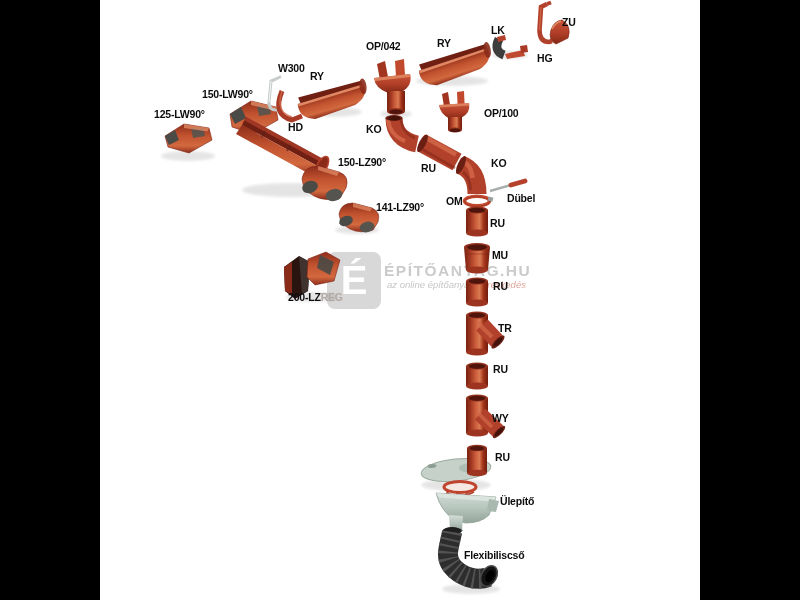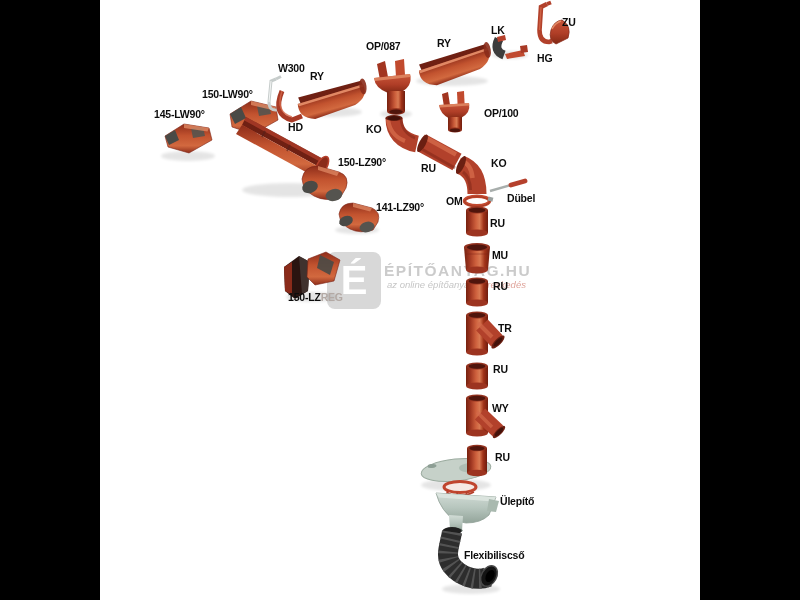--- a/index.html
+++ b/index.html
@@ -306,42 +306,42 @@
 
     <g>
       <ellipse cx="352" cy="531" rx="9.5" ry="4" fill="#1f1f1f"></ellipse>
       <path d="M352,532 C350,545 344,556 352,566 C360,576 376,582 388,577" stroke="#2d2d2d" stroke-width="20" fill="none"></path>
       <path d="M352,532 C350,545 344,556 352,566 C360,576 376,582 388,577" stroke="#585858" stroke-width="20" fill="none" stroke-dasharray="2 4.6" opacity="0.9"></path>
       <ellipse cx="389" cy="576" rx="11" ry="7.5" fill="#141414" stroke="#4a4a4a" stroke-width="1.5" transform="rotate(-62 389 576)"></ellipse>
       <ellipse cx="390" cy="576" rx="6.5" ry="4" fill="#000000" transform="rotate(-62 390 576)"></ellipse>
     </g>
   </svg>
 
-  <div class="lbl" style="left:54px;top:108px">145-LW90°</div>
+  <div class="lbl" style="left:54px;top:108px">125-LW90°</div>
   <div class="lbl" style="left:102px;top:88px">150-LW90°</div>
   <div class="lbl" style="left:178px;top:62px">W300</div>
   <div class="lbl" style="left:210px;top:70px">RY</div>
   <div class="lbl" style="left:188px;top:121px">HD</div>
   <div class="lbl" style="left:238px;top:156px">150-LZ90°</div>
   <div class="lbl" style="left:276px;top:201px">141-LZ90°</div>
-  <div class="lbl" style="left:188px;top:291px"><span>150-LZ</span><span class="dim">REG</span></div>
-  <div class="lbl" style="left:266px;top:40px">OP/087</div>
+  <div class="lbl" style="left:188px;top:291px"><span>200-LZ</span><span class="dim">REG</span></div>
+  <div class="lbl" style="left:266px;top:40px">OP/042</div>
   <div class="lbl" style="left:337px;top:37px">RY</div>
   <div class="lbl" style="left:391px;top:24px">LK</div>
   <div class="lbl" style="left:462px;top:16px">ZU</div>
   <div class="lbl" style="left:437px;top:52px">HG</div>
   <div class="lbl" style="left:384px;top:107px">OP/100</div>
   <div class="lbl" style="left:266px;top:123px">KO</div>
   <div class="lbl" style="left:321px;top:162px">RU</div>
   <div class="lbl" style="left:391px;top:157px">KO</div>
   <div class="lbl" style="left:346px;top:195px">OM</div>
   <div class="lbl" style="left:407px;top:192px">Dübel</div>
   <div class="lbl" style="left:390px;top:217px">RU</div>
   <div class="lbl" style="left:392px;top:249px">MU</div>
   <div class="lbl" style="left:393px;top:280px">RU</div>
   <div class="lbl" style="left:398px;top:322px">TR</div>
   <div class="lbl" style="left:393px;top:363px">RU</div>
-  <div class="lbl" style="left:392px;top:402px">WY</div>
+  <div class="lbl" style="left:392px;top:412px">WY</div>
   <div class="lbl" style="left:395px;top:451px">RU</div>
   <div class="lbl" style="left:400px;top:495px">Ülepítő</div>
   <div class="lbl" style="left:364px;top:549px">Flexibiliscső</div>
 
 </div>
 
 </body></html>

